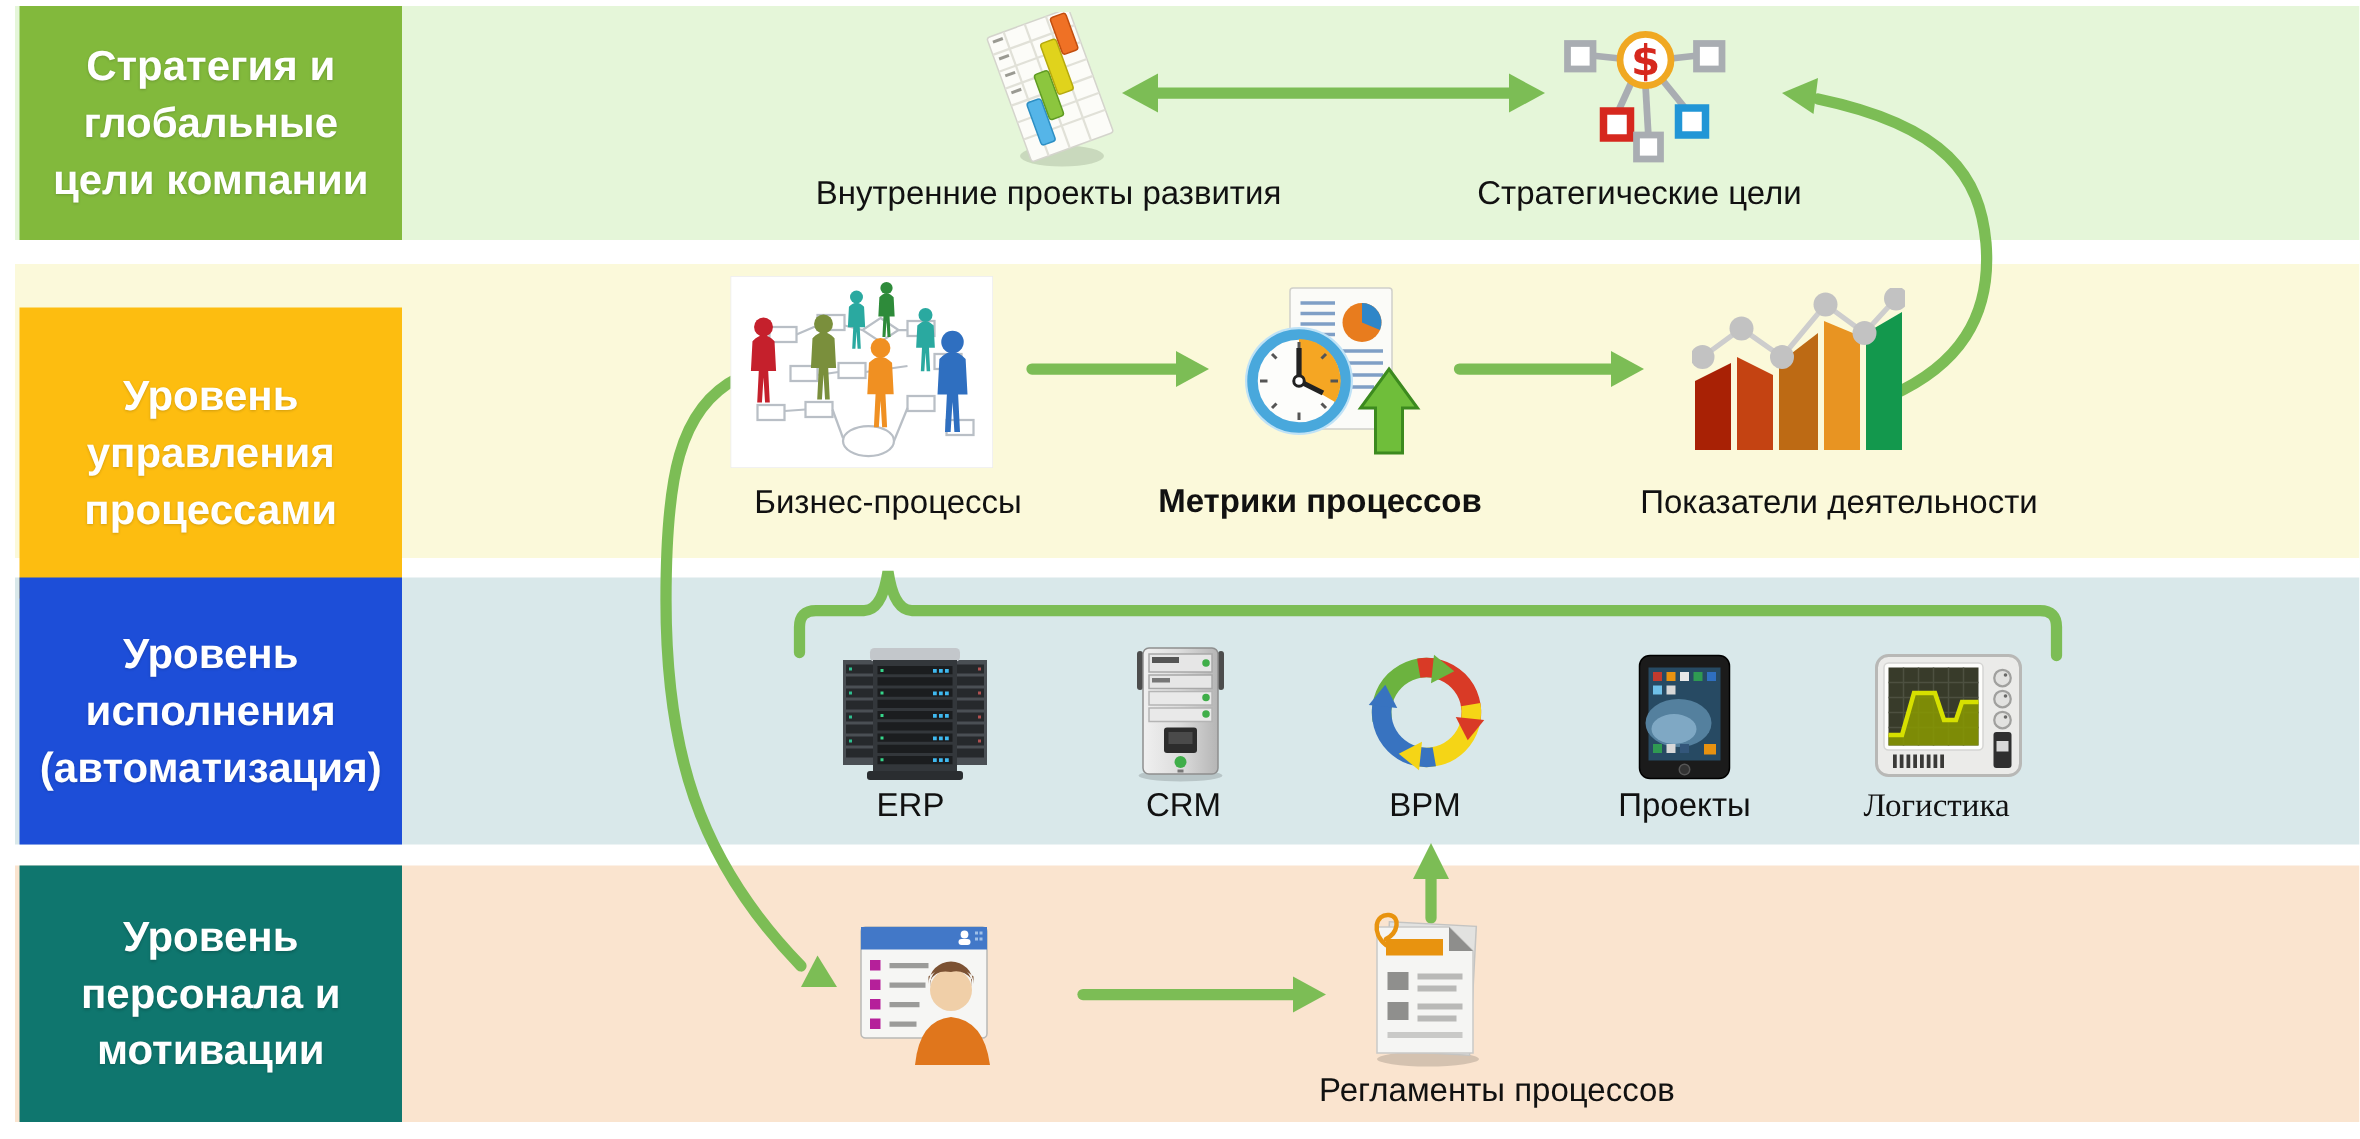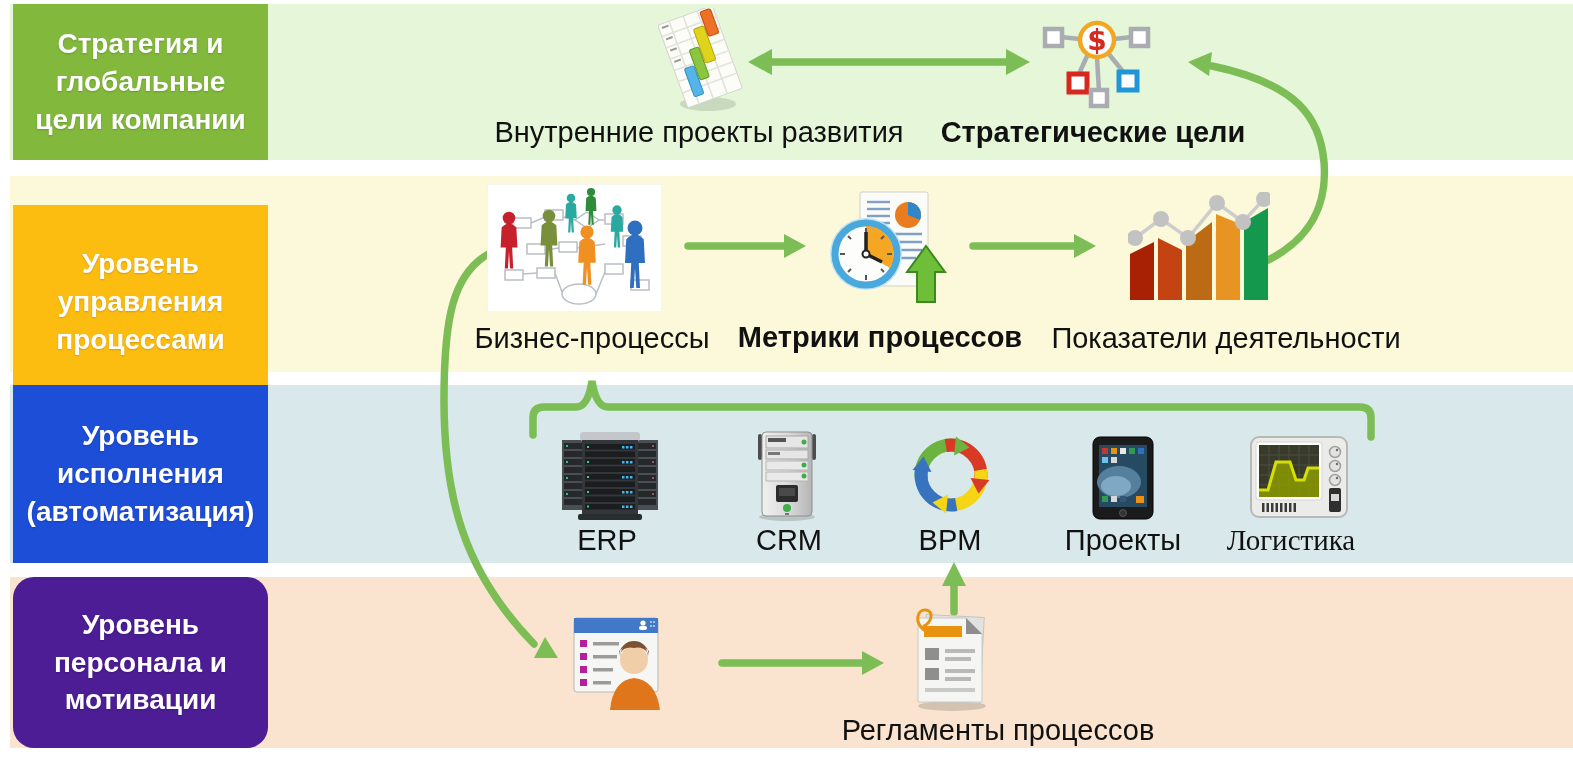--- a/index.html
+++ b/index.html
@@ -14,24 +14,24 @@
   .band-3{top:385px;height:178px;background:#d9e8ea;}
   .band-4{top:577px;height:171px;background:#fae4cf;}
   .block{
     position:absolute;left:13px;width:255px;display:flex;align-items:center;justify-content:center;
     color:#fff;font-weight:bold;font-size:28px;line-height:1.35;text-align:center;
     text-shadow:0 1px 2px rgba(0,0,0,0.18);padding:0 6px;box-sizing:border-box;
   }
   .block-1{top:4px;height:156px;background:#82b93c;}
   .block-2{top:177px;height:194px;background:#fdbd10;margin-top:28px;}
   .block-3{top:385px;height:178px;background:#1d4ed8;}
-  .block-4{top:577px;height:171px;background:#4c1d95;border-radius:21px;}
+  .block-4{top:577px;height:171px;background:#0f766e;}
   .lbl{
     position:absolute;transform:translateX(-50%);white-space:nowrap;
-    font-size:29px;color:#111;
+    font-size:22px;color:#111;
   }
   .icon{position:absolute;}
   svg{display:block;}
   #arrows{position:absolute;left:0;top:0;pointer-events:none;}
 </style>
 </head>
 <body>
 
 <div id="stage">
 
@@ -485,21 +485,21 @@
       <rect x="37" y="51" width="26" height="4" fill="#b9b9b7"></rect>
       <rect x="17" y="62" width="14" height="12" fill="#8f8f8d"></rect>
       <rect x="37" y="63" width="30" height="4" fill="#b9b9b7"></rect>
       <rect x="37" y="71" width="26" height="4" fill="#b9b9b7"></rect>
       <rect x="17" y="82" width="50" height="4" fill="#c9c9c7"></rect>
       <path d="M 16,24 C 6,16 9,3 18,4 C 26,5 24,16 16,20" fill="none" stroke="#e8930f" stroke-width="3" stroke-linecap="round"></path>
     </svg>
   </div>
 
   <div class="lbl" style="left:699px;top:116px;">Внутренние проекты развития</div>
-  <div class="lbl" style="left:1093px;top:116px;font-weight:bold;">Стратегические цели</div>
+  <div class="lbl" style="left:1093px;top:116px;">Стратегические цели</div>
 
   <div class="lbl" style="left:592px;top:322px;">Бизнес-процессы</div>
   <div class="lbl" style="left:880px;top:321px;font-weight:bold;">Метрики процессов</div>
   <div class="lbl" style="left:1207px;top:322px;margin-left:19px;">Показатели деятельности</div>
 
   <div class="lbl" style="left:607px;top:524px;">ERP</div>
   <div class="lbl" style="left:789px;top:524px;">CRM</div>
   <div class="lbl" style="left:950px;top:524px;">BPM</div>
   <div class="lbl" style="left:1123px;top:524px;">Проекты</div>
   <div class="lbl" style="left:1291px;top:524px;font-family:Liberation Serif, serif;">Логистика</div>

